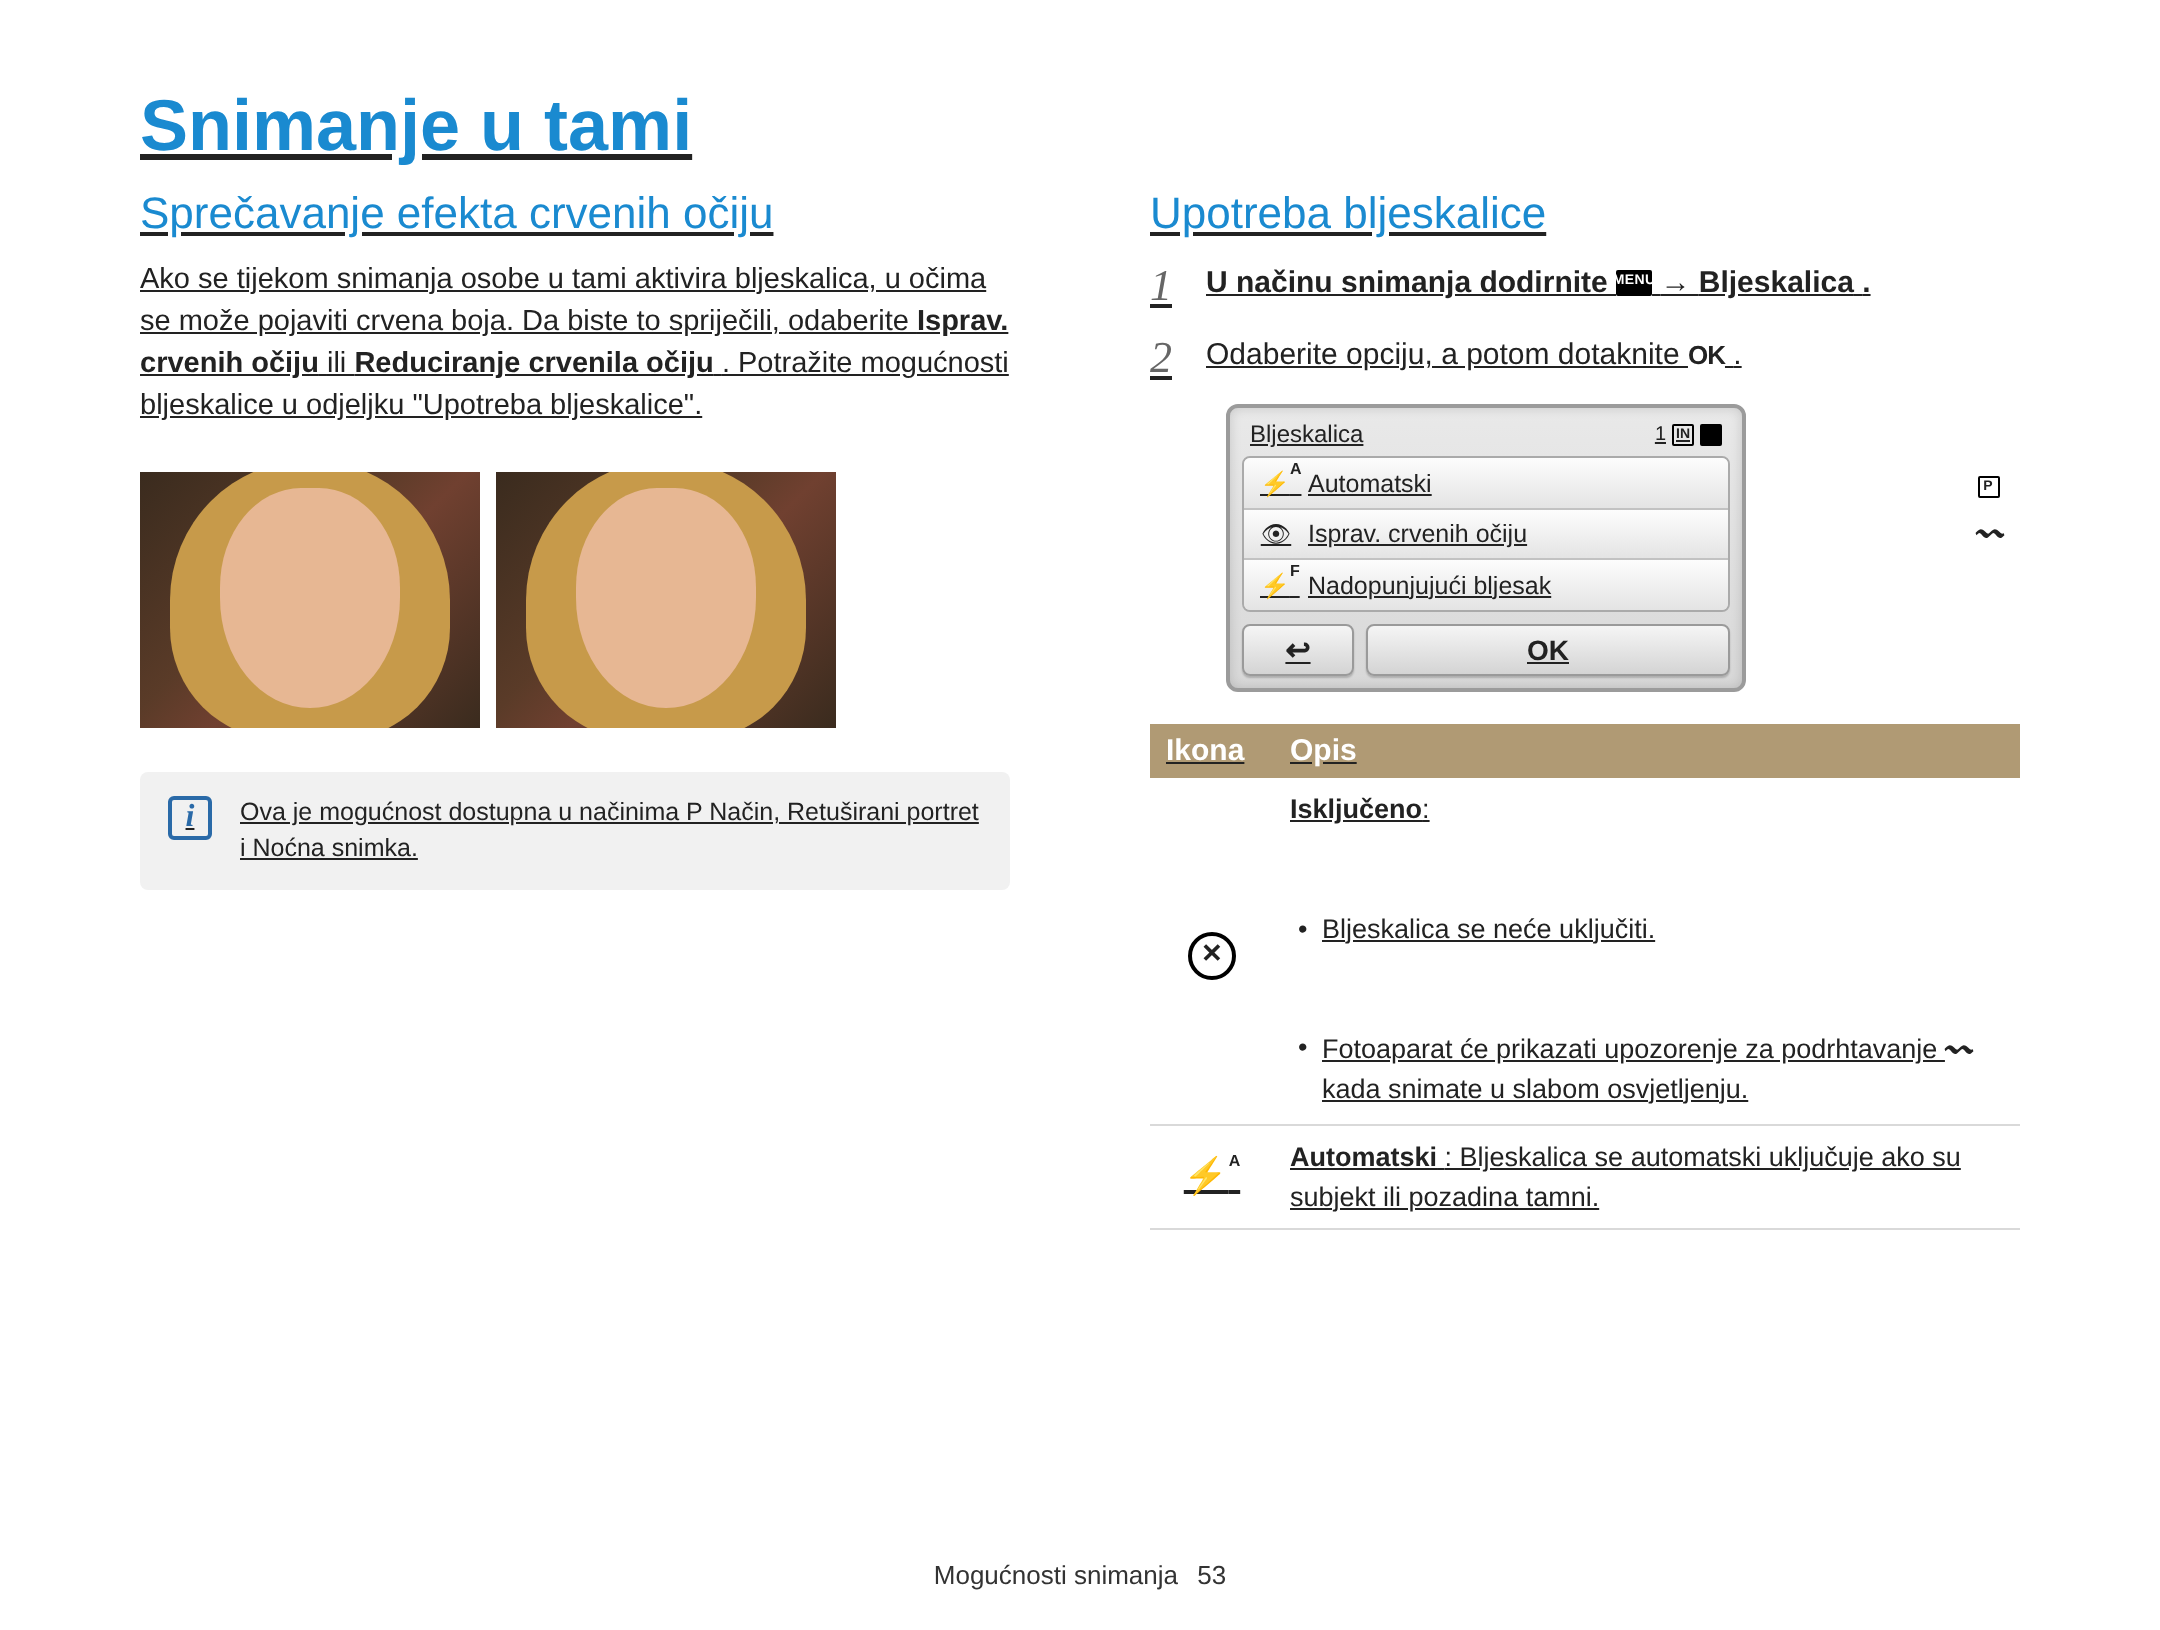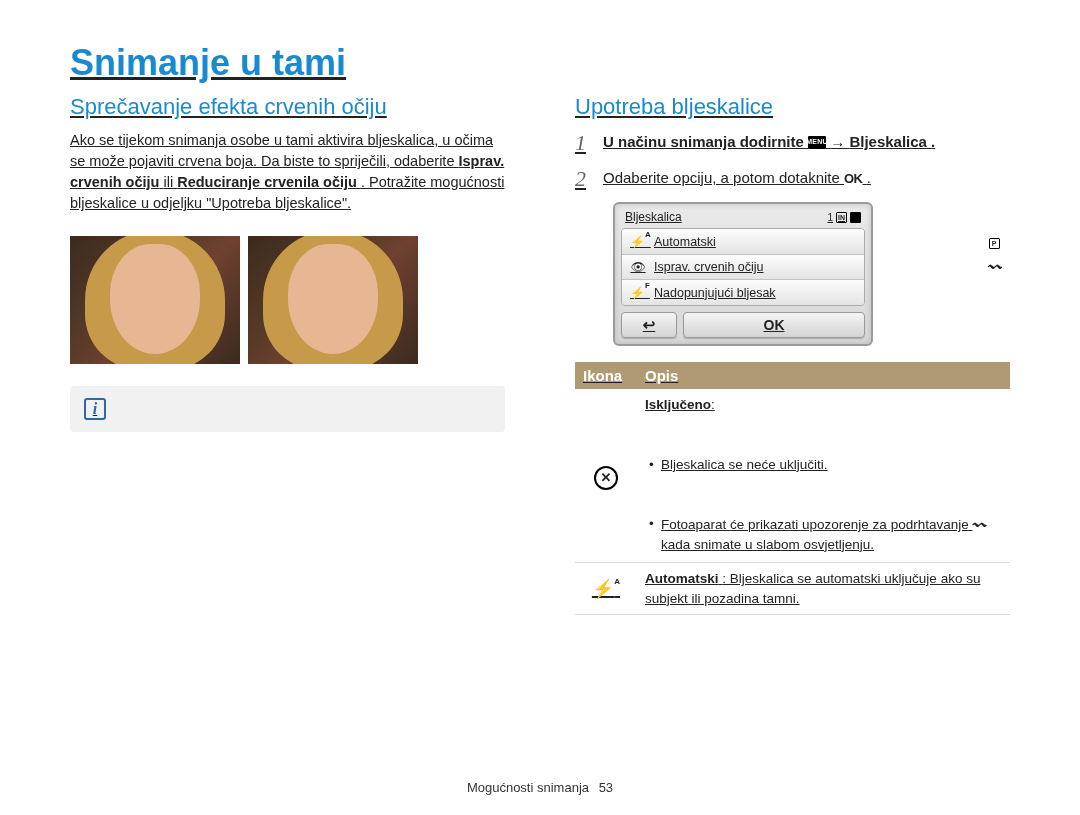--- a/index.html
+++ b/index.html
@@ -83,20 +83,21 @@
             <div class="face"></div>
         </div>
         <div class="photo">
           <div class="hair"></div>
             <div class="face"></div>
         </div>
       </div>
 
       <div class="notebox">
         <div class="noteicon">i</div>
+        <div class="notetext">Ova je mogućnost dostupna u načinima P Način, Retuširani portret i Noćna snimka.</div>
       </div>
     </div>
 
     <div class="col">
       <h2 class="section">Upotreba bljeskalice</h2>
 
       <div class="steps">
         <div class="step">
           <div class="stepnum">1</div>
           <div class="steptext">

